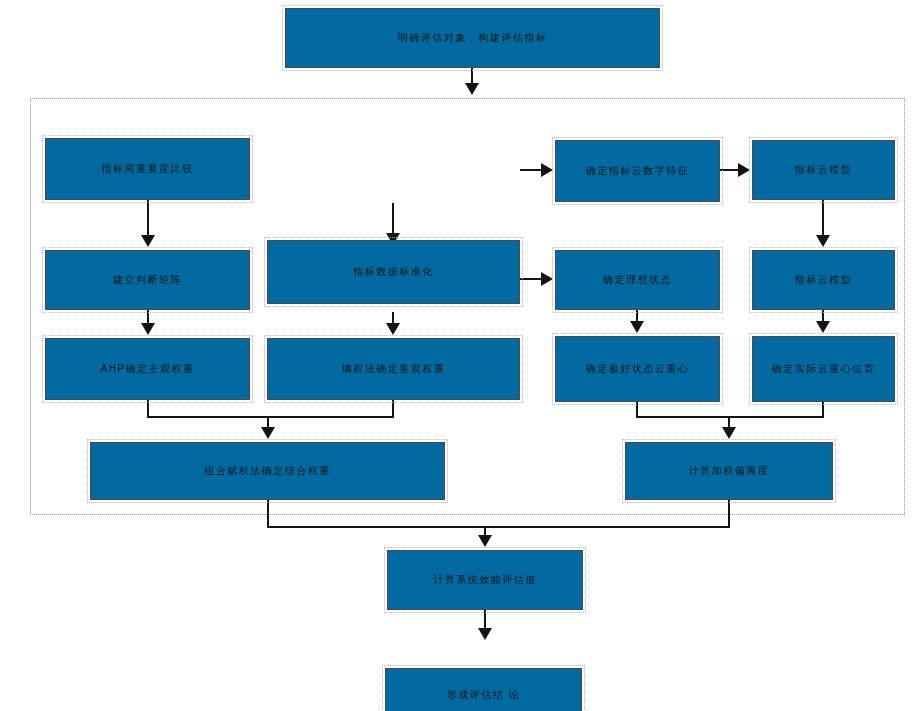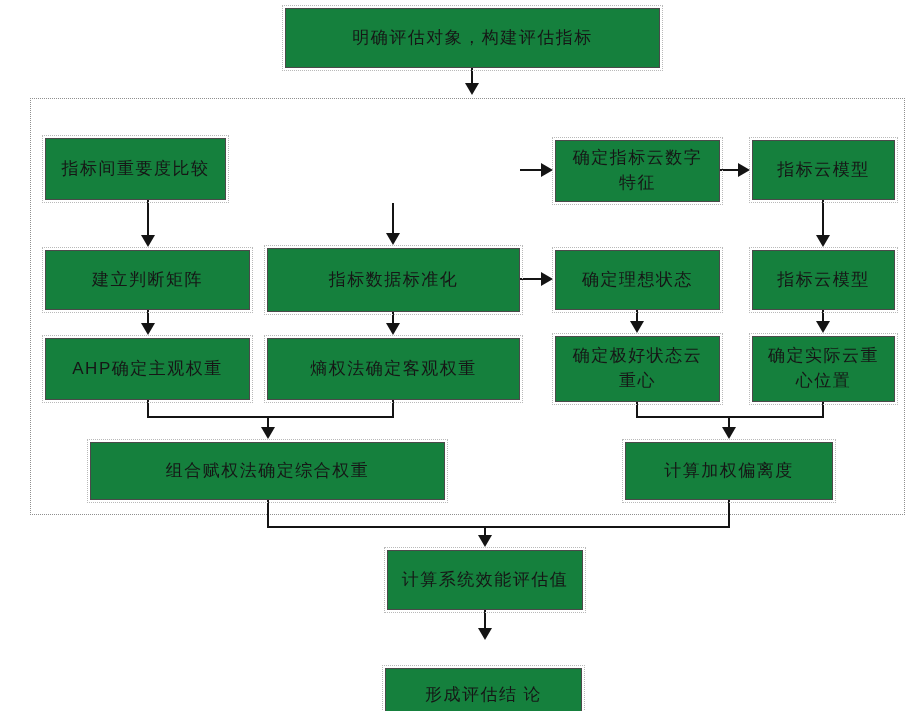--- a/index.html
+++ b/index.html
@@ -6,27 +6,27 @@
   .canvas {
     position:relative;
     width:924px; height:711px;
     background:#ffffff;
     font-family:"Liberation Sans", sans-serif;
     overflow:hidden;
   }
   
   .node {
     position:absolute;
-    background:#15803d;
+    background:#0369a1;
     border:1px solid #4a4a4a;
     outline:1px dotted #b9b9b9;
     outline-offset:2px;
     display:flex; align-items:center; justify-content:center;
     text-align:center;
-    font-size:17px; color:#161616;
+    font-size:10px; color:#161616;
     letter-spacing:1.5px;
     line-height:1.45;
     padding:2px 8px;
     box-sizing:border-box;
     z-index:2;
   }
   
   .group {
     position:absolute;
     left:30px; top:98px; width:875px; height:417px;
@@ -44,26 +44,26 @@
     border-top:12px solid #141414;
   }
   .arrow-right { position:absolute; height:2px; background:#141414; z-index:1; }
   .arrow-right::after {
     content:""; position:absolute; top:-6px; right:-11px; width:0; height:0;
     border-top:7px solid transparent; border-bottom:7px solid transparent;
     border-left:12px solid #141414;
   }
   
   #n-start { left:285px; top:8px;   width:375px; height:60px; }
-  #n-a1    { left:45px;  top:138px; width:181px; height:62px; }
+  #n-a1    { left:45px;  top:138px; width:205px; height:62px; }
   #n-b1    { left:267px; top:136px; width:253px; height:67px; }
   #n-c1    { left:555px; top:140px; width:165px; height:62px; }
   #n-d1    { left:752px; top:140px; width:143px; height:60px; }
   #n-a2    { left:45px;  top:250px; width:205px; height:60px; }
-  #n-b2    { left:267px; top:248px; width:253px; height:64px;text-align:center; }
+  #n-b2    { left:267px; top:240px; width:253px; height:64px;text-align:center; }
   #n-c2    { left:555px; top:250px; width:165px; height:60px; }
   #n-d2    { left:752px; top:250px; width:143px; height:60px; }
   #n-a3    { left:45px;  top:338px; width:205px; height:62px; }
   #n-b3    { left:267px; top:338px; width:253px; height:62px; }
   #n-c3    { left:555px; top:336px; width:165px; height:66px; }
   #n-d3    { left:752px; top:336px; width:143px; height:66px; }
   #n-e     { left:90px;  top:442px; width:355px; height:58px; }
   #n-f     { left:625px; top:442px; width:208px; height:58px;font-family:Liberation Serif, serif; }
   #n-g     { left:387px; top:550px; width:196px; height:60px; }
   #n-h     { left:385px; top:668px; width:197px; height:55px; }

